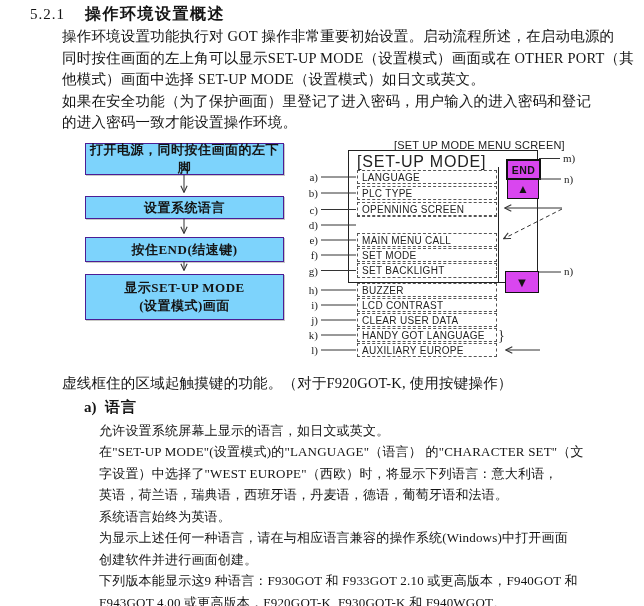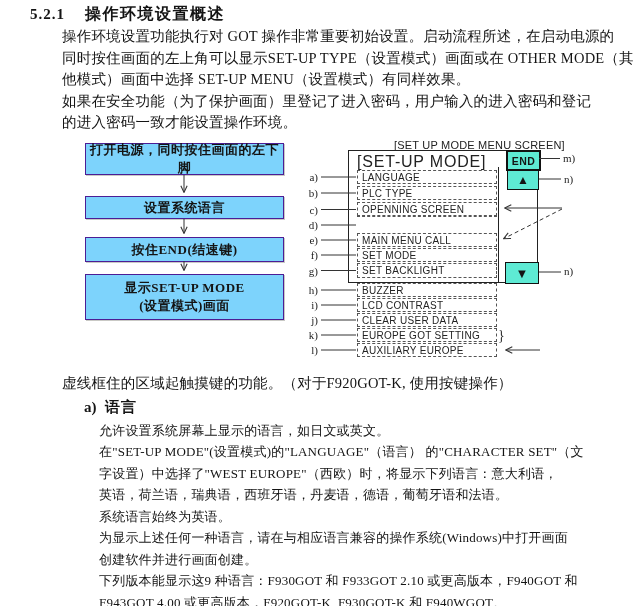--- a/index.html
+++ b/index.html
@@ -1,58 +1,58 @@
 <!DOCTYPE html>
 <html><head>
 <meta charset="utf-8">
 <style>
   html,body{margin:0;padding:0;background:#ffffff;}
   body{width:644px;height:606px;position:relative;overflow:hidden;
        font-family:"Liberation Serif","DejaVu Serif",serif;color:#141414;}
   .abs{position:absolute;}
   
-  .h-num{left:30px;top:6px;font-size:15px;font-weight:bold;letter-spacing:1px;}
+  .h-num{left:30px;top:6px;font-size:15px;font-weight:normal;letter-spacing:1px;}
   .h-title{left:85px;top:4px;font-size:16px;font-weight:bold;letter-spacing:1.5px;}
   
   .tline{left:62px;font-size:14.5px;letter-spacing:0.2px;white-space:nowrap;}
   .subline{left:99px;font-size:13px;letter-spacing:0.2px;white-space:nowrap;}
   
   .fbox{left:85px;width:197px;background:#7dd3fc;border:1px solid #4c1d95;
         display:flex;align-items:center;justify-content:center;
         font-size:13px;font-weight:600;letter-spacing:0.5px;text-align:center;
         white-space:pre-line;line-height:1.35;box-shadow:1px 1px 0 #c9c9c5;}
   
   .mcaption{left:354px;top:139px;font-family:"Liberation Sans","DejaVu Sans",sans-serif;
             font-size:11px;letter-spacing:0.2px;color:#222;padding-left:40px;}
   .frame{left:348px;top:150px;width:188px;height:131px;border:1.5px solid #222;background:#fff;}
   .mheader{left:357px;top:153px;font-family:"Liberation Sans","DejaVu Sans",sans-serif;
            font-size:16px;letter-spacing:0.8px;color:#222;}
   .sep{left:498px;top:167px;width:0;height:115px;border-left:1px solid #222;}
-  .btn{border:2px solid #111;background:#5eead4;display:flex;align-items:center;justify-content:center;
-       font-family:"Liberation Sans","DejaVu Sans",sans-serif;}
+  .btn{border:2px solid #111;background:#d946ef;display:flex;align-items:center;justify-content:center;
+       font-family:"Liberation Sans","DejaVu Sans",sans-serif;margin-top:9px;}
   .endbtn{left:506px;top:150px;width:31px;height:17px;font-size:10.5px;font-weight:bold;letter-spacing:0.5px;}
   .upbtn{left:507px;top:170px;width:30px;height:18px;font-size:12px;border-width:1.5px;}
   .dnbtn{left:505px;top:262px;width:32px;height:20px;font-size:13px;border-width:1.5px;}
   .mi{left:357px;width:140px;height:14px;border:1px dashed #555;background:#fff;
       font-family:"Liberation Sans","DejaVu Sans",sans-serif;font-size:10px;letter-spacing:0.3px;
       line-height:14px;padding-left:4px;box-sizing:border-box;white-space:nowrap;color:#222;}
   .mk{left:296px;width:22px;text-align:right;font-size:11px;line-height:14px;color:#222;}
   .rlabel{font-size:11px;color:#222;}
   .brace{left:498px;top:328px;font-size:14px;color:#333;}
   svg.overlay{position:absolute;left:0;top:0;pointer-events:none;}
 </style>
 </head>
 <body>
 
 <div class="abs h-num">5.2.1</div>
 <div class="abs h-title">操作环境设置概述</div>
 
 <div class="abs tline" style="top:27px">操作环境设置功能执行对 GOT 操作非常重要初始设置。启动流程所述，在启动电源的</div>
-<div class="abs tline" style="top:48.5px">同时按住画面的左上角可以显示SET-UP TYPE（设置模式）画面或在 OTHER MODE（其</div>
-<div class="abs tline" style="top:70px">他模式）画面中选择 SET-UP  MENU（设置模式）有同样效果。</div>
+<div class="abs tline" style="top:48.5px">同时按住画面的左上角可以显示SET-UP MODE（设置模式）画面或在 OTHER PORT（其</div>
+<div class="abs tline" style="top:70px">他模式）画面中选择 SET-UP  MODE（设置模式）如日文或英文。</div>
 <div class="abs tline" style="top:91.5px">如果在安全功能（为了保护画面）里登记了进入密码，用户输入的进入密码和登记</div>
 <div class="abs tline" style="top:113px">的进入密码一致才能设置操作环境。</div>
 
 <div class="abs fbox" style="top:143px;height:30px">打开电源，同时按住画面的左下脚</div>
 <div class="abs fbox" style="top:196px;height:21px">设置系统语言</div>
 <div class="abs fbox" style="top:237px;height:23px">按住END(结速键)</div>
 <div class="abs fbox" style="top:274px;height:44px">显示SET-UP MODE
 (设置模式)画面</div>
 
 <div class="abs mcaption">[SET UP MODE MENU SCREEN]</div>
@@ -71,21 +71,21 @@
 <div class="abs mi" style="top:170px">LANGUAGE</div>
 <div class="abs mi" style="top:186px">PLC TYPE</div>
 <div class="abs mi" style="top:202.5px">SERIAL PORT (RS232C)</div>
 <div class="abs mi" style="top:202px">OPENNING SCREEN</div>
 <div class="abs mi" style="top:233px">MAIN MENU CALL</div>
 <div class="abs mi" style="top:248px">SET MODE</div>
 <div class="abs mi" style="top:263px;height:15px">SET BACKLIGHT</div>
 <div class="abs mi" style="top:283px">BUZZER</div>
 <div class="abs mi" style="top:298px">LCD CONTRAST</div>
 <div class="abs mi" style="top:313px">CLEAR USER DATA</div>
-<div class="abs mi" style="top:328px">EUROPE GOT SETTING</div>
+<div class="abs mi" style="top:328px">HANDY GOT LANGUAGE</div>
 <div class="abs mi" style="top:343px">AUXILIARY EUROPE</div>
 
 <div class="abs mk" style="top:170px">a)</div>
 <div class="abs mk" style="top:186px">b)</div>
 <div class="abs mk" style="top:203px">c)</div>
 <div class="abs mk" style="top:218px">d)</div>
 <div class="abs mk" style="top:233px">e)</div>
 <div class="abs mk" style="top:248px">f)</div>
 <div class="abs mk" style="top:264px">g)</div>
 <div class="abs mk" style="top:283px">h)</div>

